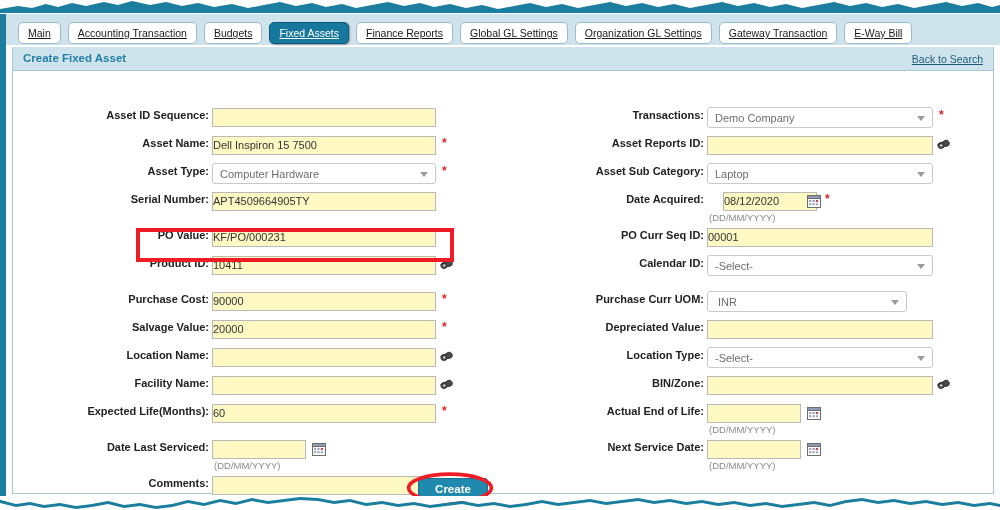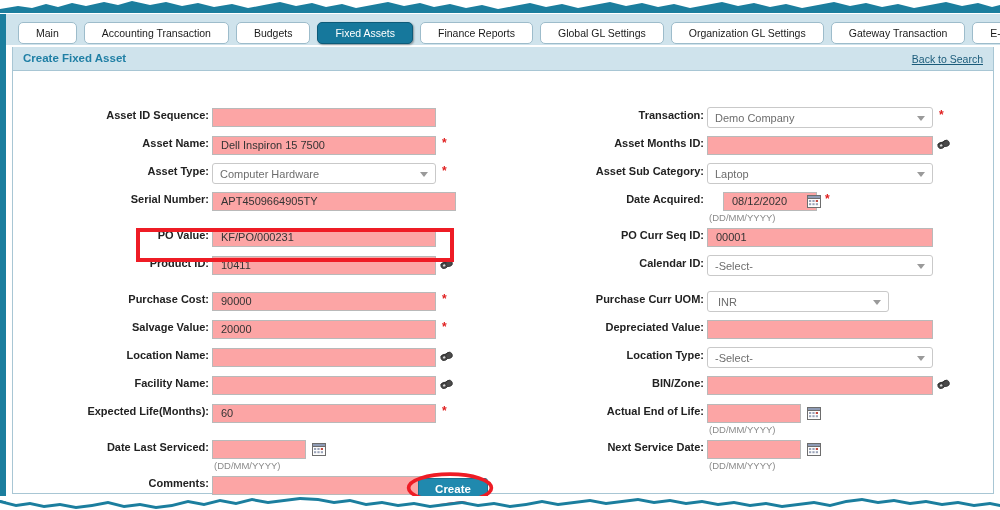--- a/index.html
+++ b/index.html
@@ -26,24 +26,24 @@
   
   .tabstrip {
     position: absolute; left: 6px; top: 9px; width: 994px; height: 36px;
     background: #cfe3ec;
   }
   .tabs {
     position: absolute; left: 12px; top: 13px;
     display: flex; align-items: center; gap: 7px;
   }
   .tab {
-    height: 22px; padding: 0 17px;
+    height: 22px; padding: 0 9px;
     display: flex; align-items: center; justify-content: center;
     background: #ffffff; border: 1px solid #9dbccb; border-radius: 5px;
-    font-size: 10.5px; color: #1a1a1a; 
+    font-size: 10.5px; color: #1a1a1a; text-decoration: underline;
     white-space: nowrap; cursor: pointer;
   }
   .tab.active {
     background: #16789c; border-color: #0d5b79; color: #ffffff;
     box-shadow: 1px 1px 2px rgba(0,0,0,.35);
   }
 
   
   .panel {
     position: absolute; left: 12px; top: 47px; width: 982px; height: 447px;
@@ -70,23 +70,23 @@
 
   .row { position: absolute; height: 26px; }
   .lbl {
     position: absolute; right: 0; top: 2px;
     font-size: 11px; font-weight: bold; color: #222; white-space: nowrap;
     text-align: right;
   }
   .ctl { position: absolute; top: 0; }
 
   input.fld, .fakefld {
-    height: 19px; border: 1px solid #b9b9b9; background: #fca5a5;
+    height: 19px; border: 1px solid #b9b9b9; background: #fef9c3;
     font-family: "Liberation Sans", sans-serif; font-size: 11px; color: #333;
-    padding: 1px 8px; outline: none; border-radius: 0;
+    padding: 1px 0; outline: none; border-radius: 0;
   }
   input.fld::placeholder { color: #999; }
 
   .sel {
     position: relative; height: 21px; border: 1px solid #c9c9c9;
     background: #fff; border-radius: 3px;
     font-size: 11px; color: #6d6d6d;
     display: flex; align-items: center; padding: 0 18px 0 7px;
     cursor: pointer;
   }
@@ -179,21 +179,21 @@
             <div class="ctl" style="left: 199px; top: 0px;">
               <div class="sel" style="width: 224px;">
                 <span>Computer Hardware</span>
                 <span class="caret"></span>
               </div>
             </div>
             <span class="req" style="left: 429px;">*</span>
           </div>
           <div class="row" style="top: 120px; left: 0px; width: 100%;">
             <div class="lbl" style="right: 294px;">Serial Number:</div>
-            <div class="ctl" style="left: 199px; top: 0px;"><input class="fld" type="text" value="APT4509664905TY" style="width: 244px;"></div>
+            <div class="ctl" style="left: 199px; top: 0px;"><input class="fld" type="text" value="APT4509664905TY" style="width: 224px;"></div>
           </div>
           <div class="row" style="top: 156px; left: 0px; width: 100%;">
             <div class="lbl" style="right: 294px;">PO Value:</div>
             <div class="ctl" style="left: 199px; top: 0px;"><input class="fld" type="text" value="KF/PO/000231" style="width: 224px;"></div>
           </div>
           <div class="row" style="top: 184px; left: 0px; width: 100%;">
             <div class="lbl" style="right: 294px;">Product ID:</div>
             <div class="ctl" style="left: 199px; top: 0px;"><input class="fld" type="text" value="10411" style="width: 224px;"></div>
             <span class="icon" style="left: 426px; top: 3px;">
               <svg width="15" height="14" viewBox="0 0 15 14">
@@ -267,31 +267,31 @@
             </span>
             <div class="hint" style="left: 201px; top: 21px;">(DD/MM/YYYY)</div>
           </div>
           <div class="row" style="top: 404px; left: 0px; width: 100%;">
             <div class="lbl" style="right: 294px;">Comments:</div>
             <div class="ctl" style="left: 199px; top: 0px;"><input class="fld" type="text" value="" style="width: 215px;"></div>
           </div>
         </div>
       <div class="col right" id="col-right">
           <div class="row" style="top: 36px; left: 0px; width: 100%;">
-            <div class="lbl" style="right: 291px;">Transaction:</div>
+            <div class="lbl" style="right: 291px;">Transactions:</div>
             <div class="ctl" style="left: 204px; top: 0px;">
               <div class="sel" style="width: 226px;">
                 <span>Demo Company</span>
                 <span class="caret"></span>
               </div>
             </div>
             <span class="req" style="left: 436px;">*</span>
           </div>
           <div class="row" style="top: 64px; left: 0px; width: 100%;">
-            <div class="lbl" style="right: 291px;">Asset Months ID:</div>
+            <div class="lbl" style="right: 291px;">Asset Reports ID:</div>
             <div class="ctl" style="left: 204px; top: 0px;"><input class="fld" type="text" value="" style="width: 226px;"></div>
             <span class="icon" style="left: 433px; top: 3px;">
               <svg width="15" height="14" viewBox="0 0 15 14">
     <g fill="#4a4a4a" stroke="#2e2e2e" stroke-width="0.7">
       <ellipse cx="5.2" cy="7.4" rx="3.4" ry="3.1" transform="rotate(-22 5.2 7.4)"></ellipse>
       <ellipse cx="10.0" cy="5.4" rx="3.4" ry="3.1" transform="rotate(-22 10 5.4)"></ellipse>
     </g>
     <path d="M1.6 6.6 L10.6 2.1" stroke="#2e2e2e" stroke-width="0.8" fill="none"></path>
     <ellipse cx="5.2" cy="7.4" rx="1.3" ry="1.1" fill="#d8d8d8" transform="rotate(-22 5.2 7.4)"></ellipse>
   </svg>
@@ -333,21 +333,21 @@
             <div class="ctl" style="left: 204px; top: 0px;">
               <div class="sel" style="width: 226px;">
                 <span>-Select-</span>
                 <span class="caret"></span>
               </div>
             </div>
           </div>
           <div class="row" style="top: 220px; left: 0px; width: 100%;">
             <div class="lbl" style="right: 291px;">Purchase Curr UOM:</div>
             <div class="ctl" style="left: 204px; top: 0px;">
-              <div class="sel" style="width: 182px; padding-left: 10px;">
+              <div class="sel" style="width: 200px; padding-left: 10px;">
                 <span>INR</span>
                 <span class="caret"></span>
               </div>
             </div>
           </div>
           <div class="row" style="top: 248px; left: 0px; width: 100%;">
             <div class="lbl" style="right: 291px;">Depreciated Value:</div>
             <div class="ctl" style="left: 204px; top: 0px;"><input class="fld" type="text" value="" style="width: 226px;"></div>
           </div>
           <div class="row" style="top: 276px; left: 0px; width: 100%;">

